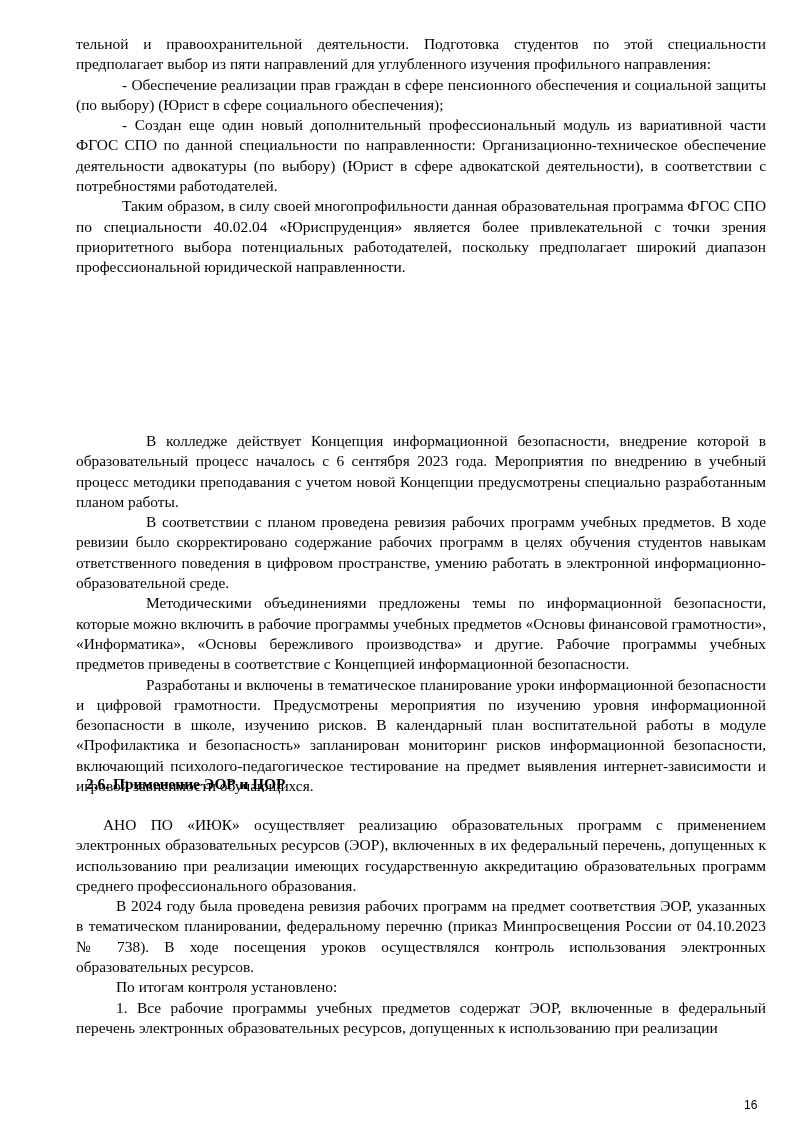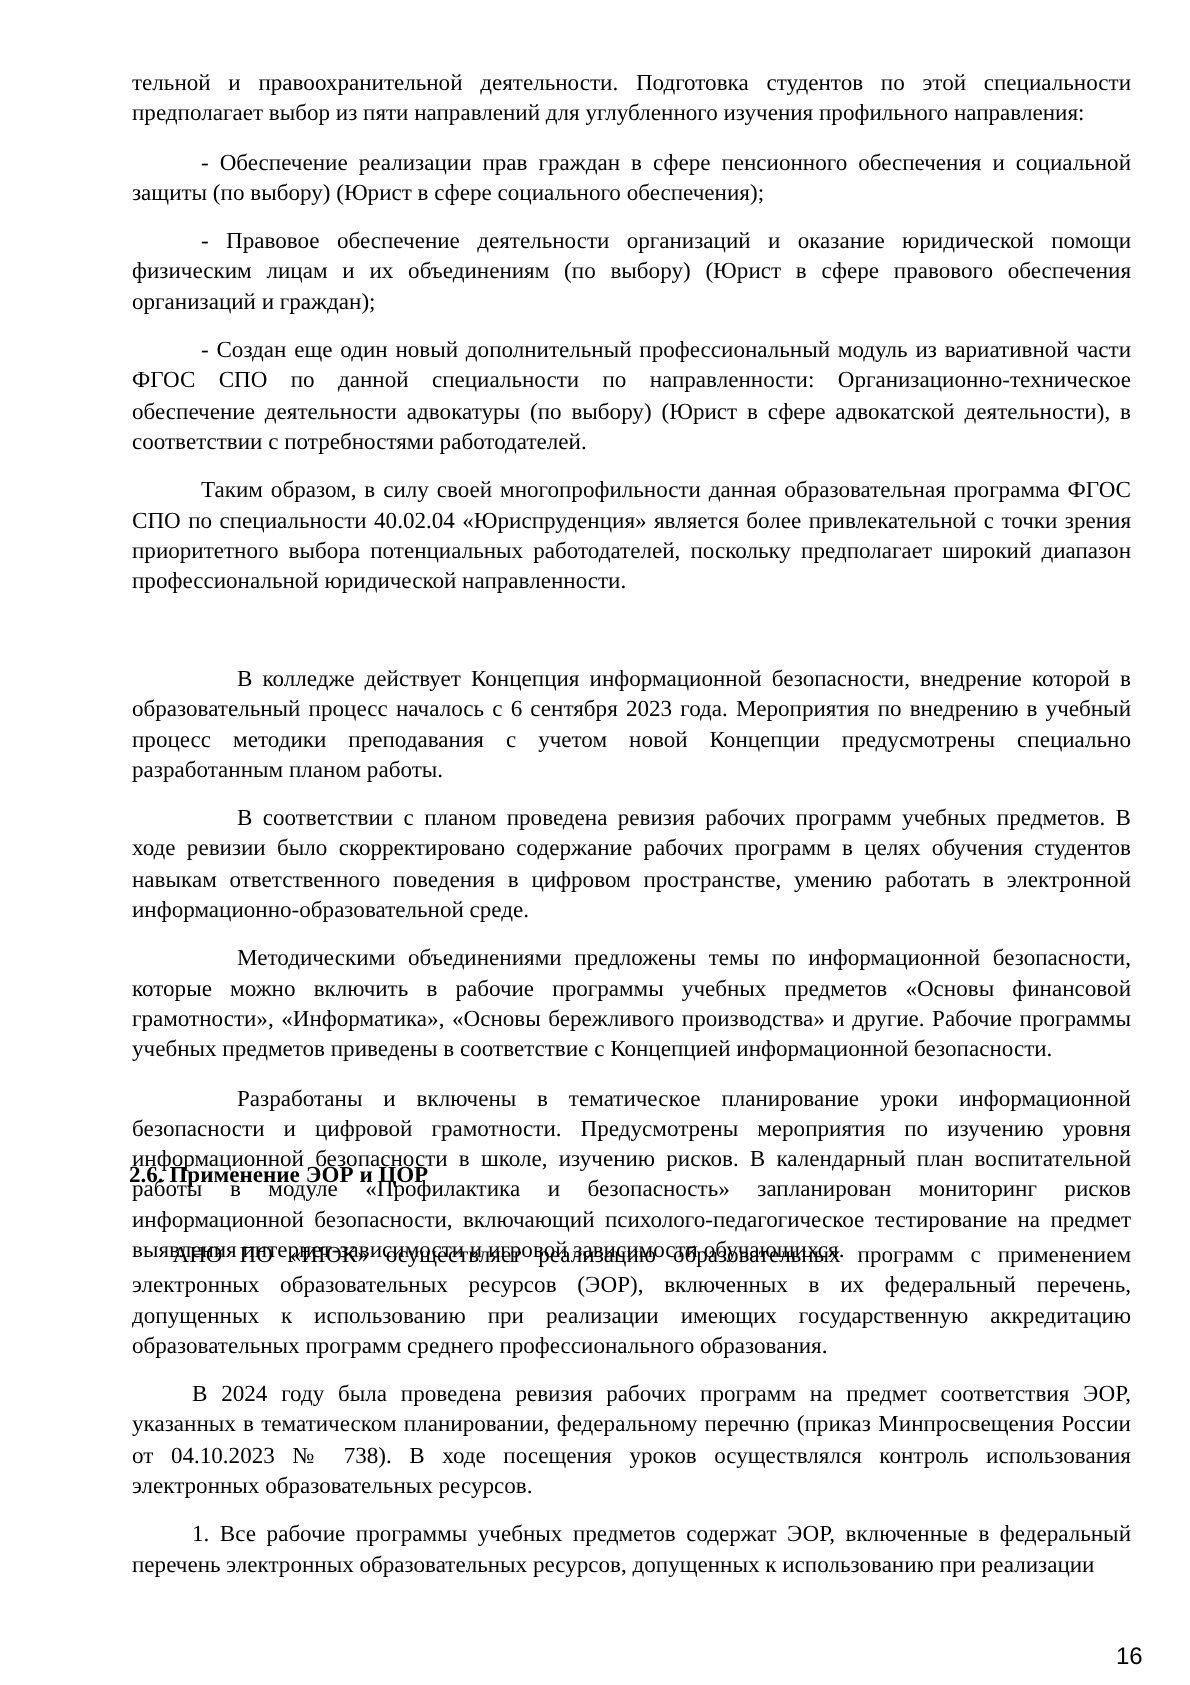--- a/index.html
+++ b/index.html
@@ -27,21 +27,21 @@
       position: absolute;
       left: 76px;
       width: 690px;
       font-size: 15.4px;
       line-height: 20.3px;
       text-align: justify;
       text-align-last: left;
       hyphens: manual;
     }
     .block p {
-      margin: 12px;
+      margin: 0;
       padding: 0;
       text-align: justify;
     }
     .ind-bullet { text-indent: 46px; }
     .ind-big { text-indent: 70px; }
     .ind-mid { text-indent: 46px; }
     .ind-small { text-indent: 27px; }
     .ind-2-6 { text-indent: 40px; }
     .it { }
     .heading {
@@ -50,54 +50,54 @@
       font-size: 15.4px;
       line-height: 20px;
       font-weight: bold;
       white-space: nowrap;
     }
     .page-number {
       position: absolute;
       left: 744px;
       top: 1096px;
       font-family: "Liberation Sans", "DejaVu Sans", sans-serif;
-      font-size: 16px;
+      font-size: 12px;
       line-height: 18px;
     }
   </style>
 </head>
 <body>
 
 <div class="page">
 
   <div class="block" style="top: 34px;">
     <p>тельной и правоохранительной деятельности. Подготовка студентов по этой специальности предполагает выбор из пяти направлений для углубленного изучения профильного направления:</p>
 
     <p class="ind-bullet"><span>-  Обеспечение реализации прав граждан в сфере пенсионного обеспечения и социальной защиты (по выбору) </span><span class="it">(Юрист в сфере социального обеспечения);</span></p>
 
 
 
-    <p class="ind-bullet"><span>- Правовое обеспечение деятельности организаций и оказание юридической помощи физическим лицам и их объединениям (по выбору) </span><span class="it">(Юрист в сфере правового обеспечения организаций и граждан);</span></p>
 
     <p class="ind-bullet"><span>- Создан еще один новый дополнительный профессиональный модуль из вариативной части ФГОС СПО по данной специальности по направленности: Организационно-техническое обеспечение деятельности адвокатуры (по выбору) (Юрист в сфере адвокатской деятельности), в соответствии с потребностями работодателей.</span></p>
 
     <p class="ind-mid">Таким образом, в силу своей многопрофильности данная образовательная программа ФГОС СПО по специальности 40.02.04 «Юриспруденция» является более привлекательной с точки зрения приоритетного выбора потенциальных работодателей, поскольку предполагает широкий диапазон профессиональной юридической направленности.</p>
   </div>
 
 
   <div class="block" style="top: 431px;">
     <p class="ind-big">В колледже действует Концепция информационной безопасности, внедрение которой в образовательный процесс началось с 6 сентября 2023 года. Мероприятия по внедрению в учебный процесс методики преподавания с учетом новой Концепции предусмотрены специально разработанным планом работы.</p>
     <p class="ind-big">В соответствии с планом проведена ревизия рабочих программ учебных предметов. В ходе ревизии было скорректировано содержание рабочих программ в целях обучения студентов навыкам ответственного поведения в цифровом пространстве, умению работать в электронной информационно-образовательной среде.</p>
     <p class="ind-big">Методическими объединениями предложены темы по информационной безопасности, которые можно включить в рабочие программы учебных предметов «Основы финансовой грамотности», «Информатика», «Основы бережливого производства» и другие. Рабочие программы учебных предметов приведены в соответствие с Концепцией информационной безопасности.</p>
     <p class="ind-big">Разработаны и включены в тематическое планирование уроки информационной безопасности и цифровой грамотности. Предусмотрены мероприятия по изучению уровня информационной безопасности в школе, изучению рисков. В календарный план воспитательной работы в модуле «Профилактика и безопасность» запланирован мониторинг рисков информационной безопасности, включающий психолого-педагогическое тестирование на предмет выявления интернет-зависимости и игровой зависимости обучающихся.</p>
   </div>
 
   <div class="heading" style="top: 774px;">2.6. Применение ЭОР и ЦОР</div>
 
   <div class="block" style="top: 815px;">
     <p class="ind-small">АНО ПО «ИЮК» осуществляет реализацию образовательных программ с применением электронных образовательных ресурсов (ЭОР), включенных в их федеральный перечень, допущенных к использованию при реализации имеющих государственную аккредитацию образовательных программ среднего профессионального образования.</p>
     <p class="ind-2-6">В 2024 году была проведена ревизия рабочих программ на предмет соответствия ЭОР, указанных в тематическом планировании, федеральному перечню (приказ Минпросвещения России от 04.10.2023 № 738). В ходе посещения уроков осуществлялся контроль использования электронных образовательных ресурсов.</p>
+    <p class="ind-2-6">По итогам контроля установлено:</p>
     <p class="ind-2-6">1. Все рабочие программы учебных предметов содержат ЭОР, включенные в федеральный перечень электронных образовательных ресурсов, допущенных к использованию при реализации</p>
   </div>
 
   <div class="page-number">16</div>
 
 </div>
 
 </body></html>

